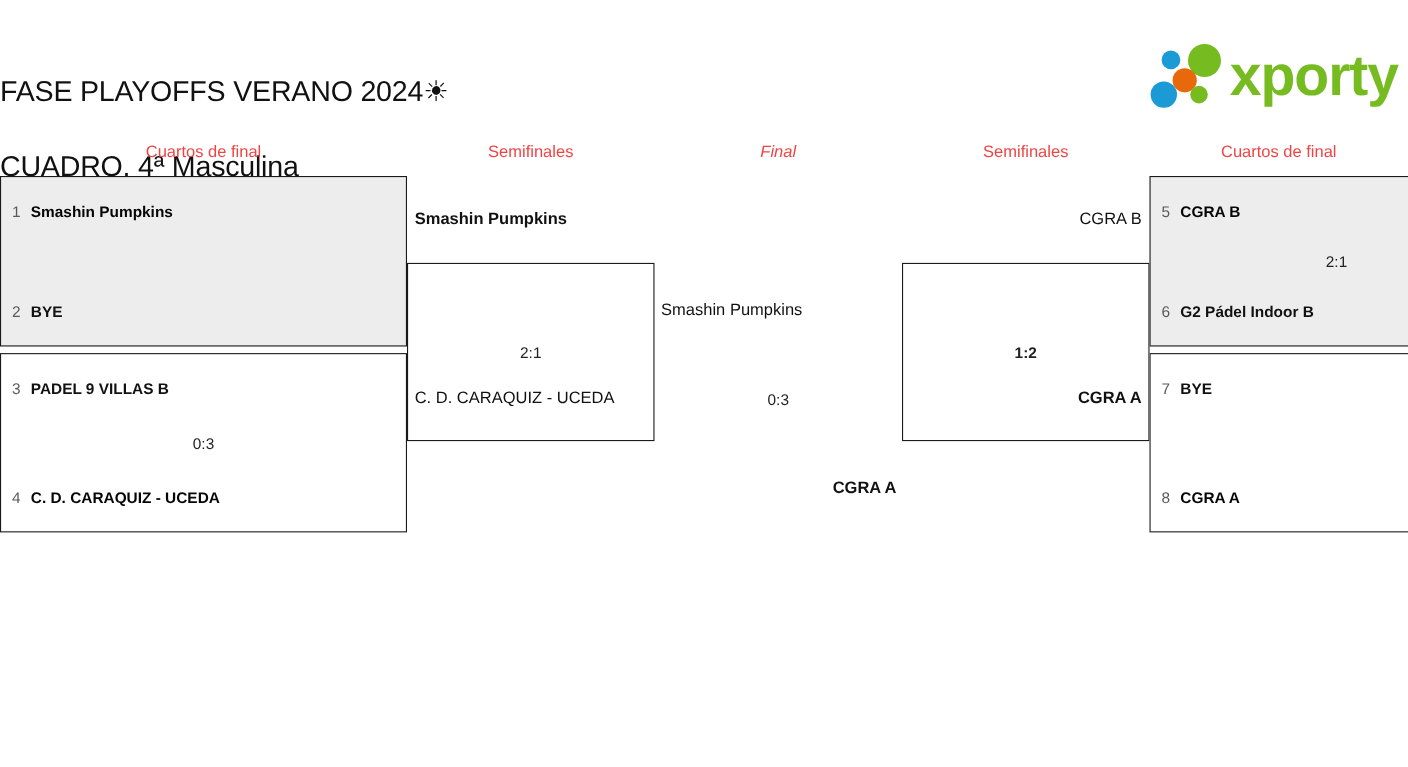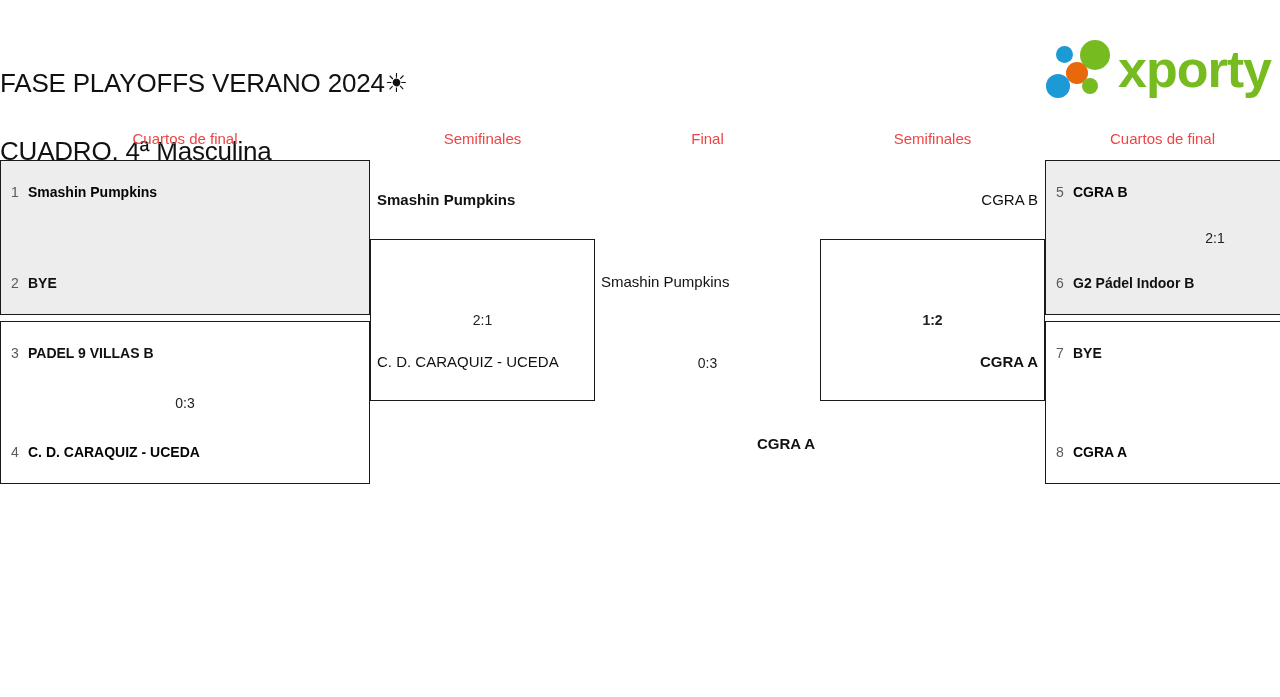--- a/index.html
+++ b/index.html
@@ -150,21 +150,21 @@
       <span class="dot dot-g1"></span>
       <span class="dot dot-o1"></span>
       <span class="dot dot-b2"></span>
       <span class="dot dot-g2"></span>
     </div>
     <div class="logo-text">xporty</div>
   </div>
 
   <div class="round-header" style="left:0px;   width:370px;">Cuartos de final</div>
   <div class="round-header" style="left:370px; width:225px;">Semifinales</div>
-  <div class="round-header" style="left:595px; width:225px;">Final</div>
+  <div class="round-header" style="left:595px; width:225px;font-style:italic;">Final</div>
   <div class="round-header" style="left:820px; width:225px;">Semifinales</div>
   <div class="round-header" style="left:1045px;width:235px;">Cuartos de final</div>
 
   <div class="match-box shaded" style="left:0px; top:128px; width:370px; height:155px;">
     <div class="slot top">
       <div class="slot-inner">
         <span class="seed">1</span>
         <span class="team winner">Smashin Pumpkins</span>
       </div>
     </div>

